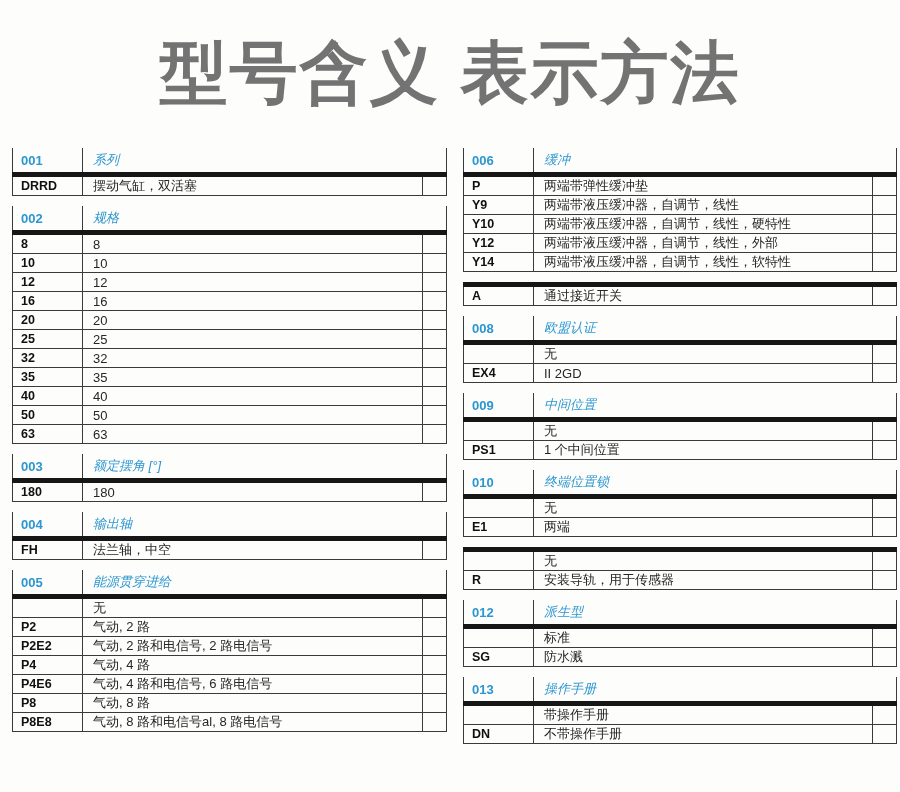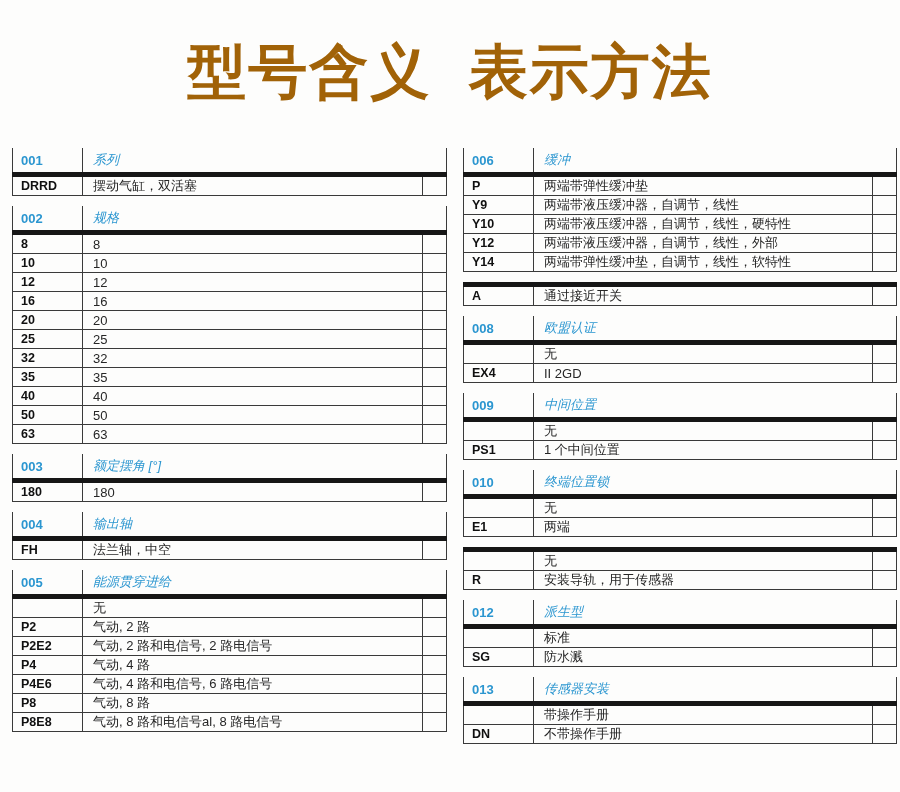--- a/index.html
+++ b/index.html
@@ -14,26 +14,25 @@
   body{
     background:var(--page-bg);
     font-family:"Liberation Sans","DejaVu Sans",sans-serif;
     color:var(--ink);
   }
   .title{
     height:146px;
     display:flex;
     align-items:center;
     justify-content:center;
-    font-size:59px;
+    font-size:68px;
     font-weight:900;
     letter-spacing:2px;
-    color:#a16207;
+    color:#737373;
     white-space:pre;
-    font-family:Liberation Mono, monospace;
   }
   .tables{
     display:flex;
     gap:16px;
     padding:2px 2px 0 12px;
   }
   .col{width:435px;}
   .col.right{width:434px;}
   .tbl{margin-bottom:10px;}
   .hdr{
@@ -294,21 +293,21 @@
   </div>
 
   <div class="row">
     <div class="cell code">Y12</div>
     <div class="cell desc">两端带液压缓冲器，自调节，线性，外部</div>
     <div class="cell tail"></div>
   </div>
 
   <div class="row">
     <div class="cell code">Y14</div>
-    <div class="cell desc">两端带弹性缓冲垫，自调节，线性，软特性</div>
+    <div class="cell desc">两端带液压缓冲器，自调节，线性，软特性</div>
     <div class="cell tail"></div>
   </div>
 </div>
   </div>
 
   <div class="tbl">
     <div class="bar"></div>
     <div class="rows">
   <div class="row">
     <div class="cell code">A</div>
@@ -415,21 +414,21 @@
     <div class="cell code">SG</div>
     <div class="cell desc">防水溅</div>
     <div class="cell tail"></div>
   </div>
 </div>
   </div>
 
   <div class="tbl">
     <div class="hdr">
       <div class="cell code">013</div>
-      <div class="cell ttl">传感器安装</div>
+      <div class="cell ttl">操作手册</div>
     </div>
     <div class="bar"></div>
     <div class="rows">
   <div class="row">
     <div class="cell code"></div>
     <div class="cell desc">带操作手册</div>
     <div class="cell tail"></div>
   </div>
 
   <div class="row">

